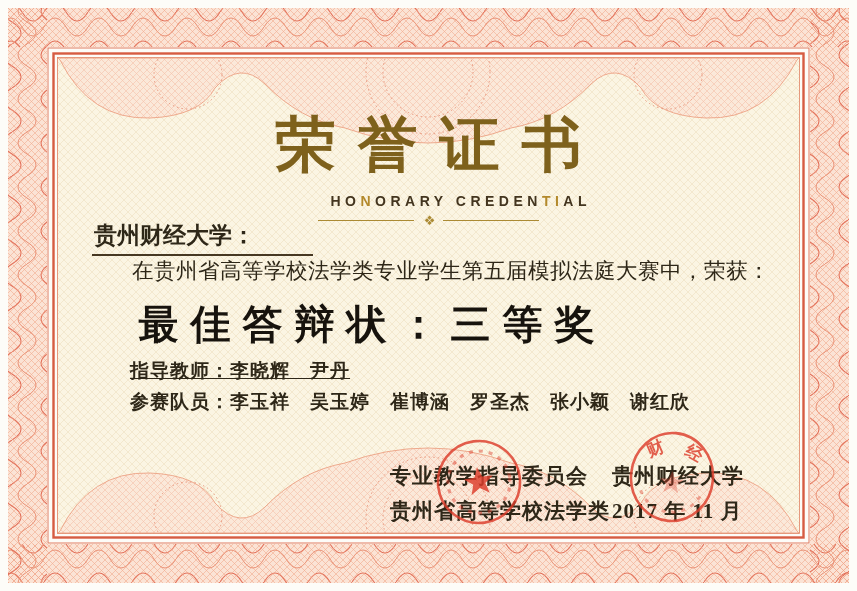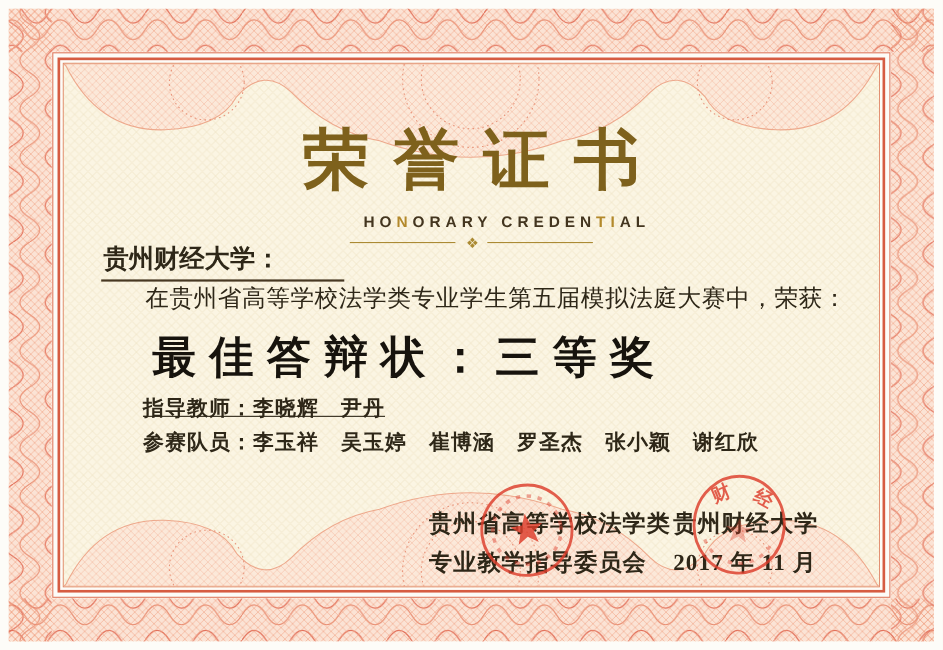--- a/index.html
+++ b/index.html
@@ -157,22 +157,22 @@
 
   <div class="advisor-line">
     <span>指导教师：</span><span>李晓辉　尹丹</span>
   </div>
 
   <div class="team-line">
     <span>参赛队员：</span><span>李玉祥　吴玉婷　崔博涵　罗圣杰　张小颖　谢红欣</span>
   </div>
 
   <div class="issuer issuer-left">
+    <div>专业教学指导委员会</div>
     <div>贵州省高等学校法学类</div>
-    <div>专业教学指导委员会</div>
   </div>
 
   <div class="issuer issuer-right">
     <div>贵州财经大学</div>
     <div>2017 年 11 月</div>
   </div>
 </div>
 
 <svg class="seal-layer" width="857" height="591" viewBox="0 0 857 591">
   <g transform="translate(479,482) rotate(-8)" opacity="0.82">

